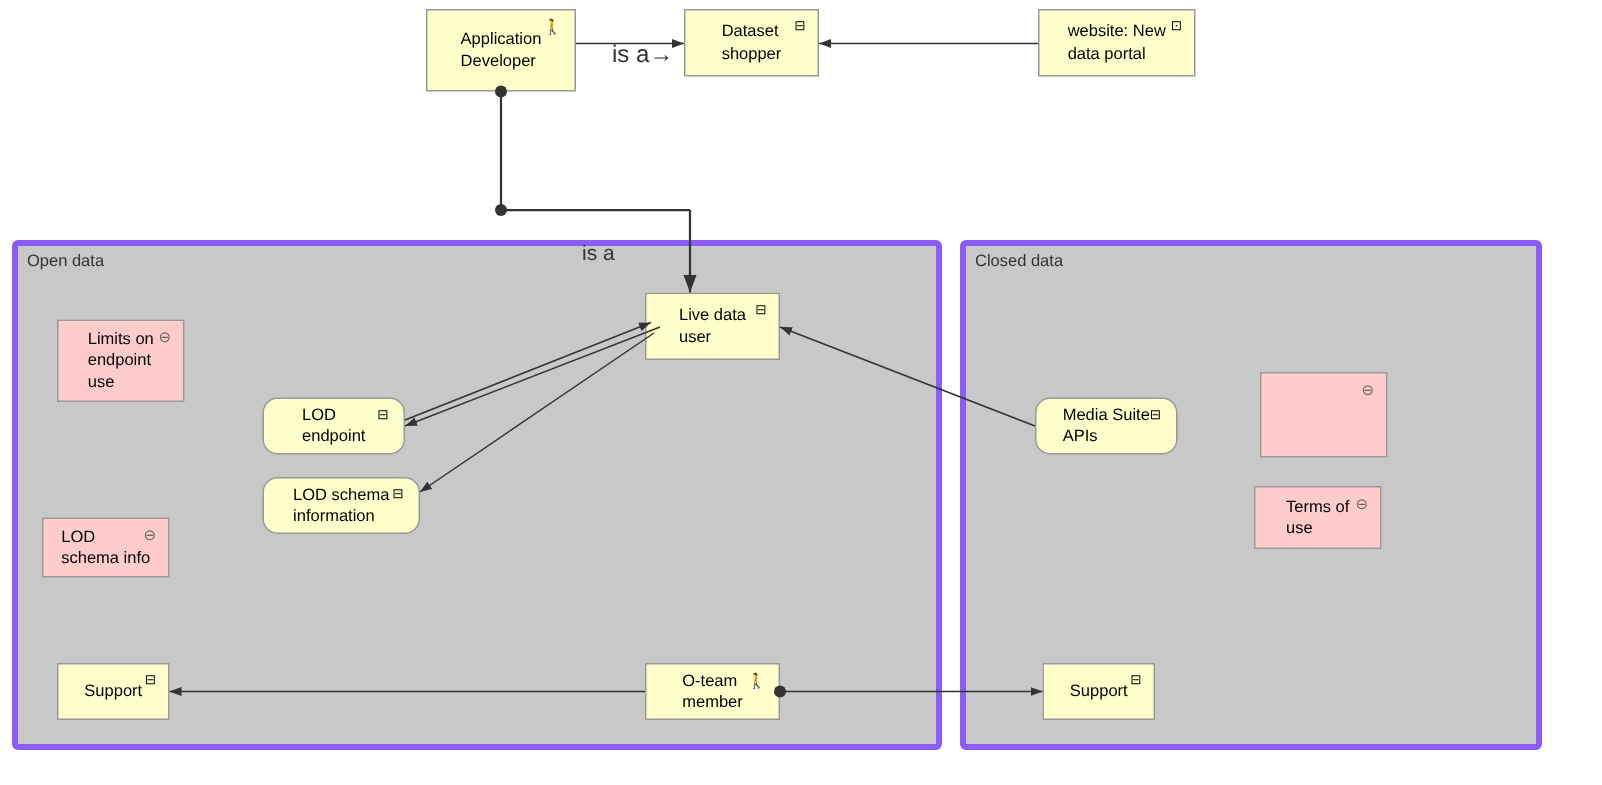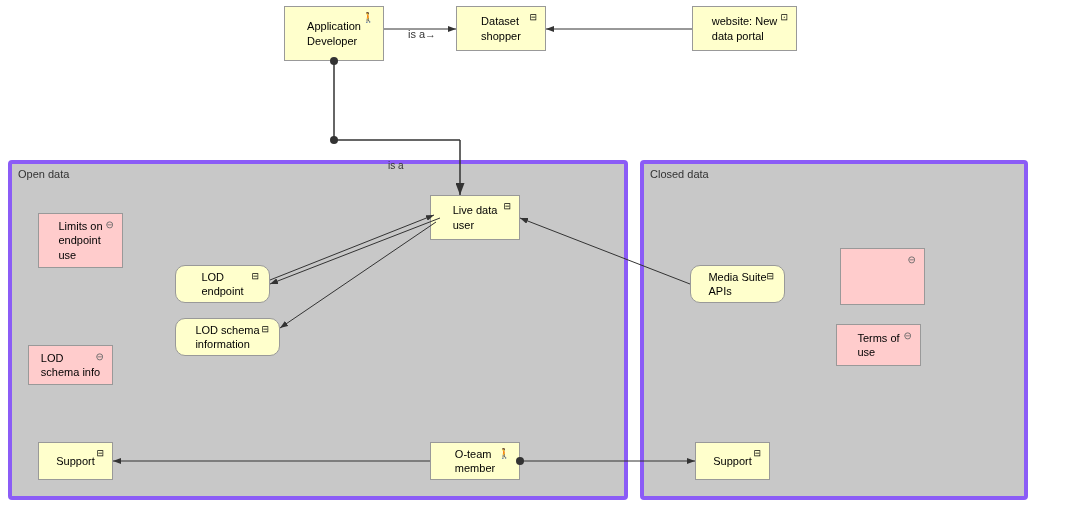--- a/index.html
+++ b/index.html
@@ -190,22 +190,22 @@
     </div>
   </div>
 
   <div class="node node-yellow-rect" style="left:695px; top:442px; width:75px; height:38px;">
     <div class="node-inner">
       <span class="node-icon-tr" style="font-size:9px;">⊟</span>
       <span class="node-text">Support</span>
     </div>
   </div>
 
-  <div style="position:absolute; left:408px; top:28px; font-size:11px; color:#333;">is a→</div>
-  <div style="position:absolute; left:388px; top:160px; font-size:10px; color:#333;">is a</div>
+  <div style="position:absolute; left:408px; top:28px; font-size:16px; color:#333;">is a→</div>
+  <div style="position:absolute; left:388px; top:160px; font-size:14px; color:#333;">is a</div>
 
   <svg class="arrows-svg">
     <defs>
       <marker id="arrowhead" markerWidth="8" markerHeight="6" refX="8" refY="3" orient="auto">
         <polygon points="0 0, 8 3, 0 6" fill="#333"></polygon>
       </marker>
       <marker id="arrowhead-rev" markerWidth="8" markerHeight="6" refX="0" refY="3" orient="auto">
         <polygon points="8 0, 0 3, 8 6" fill="#333"></polygon>
       </marker>
     </defs>

